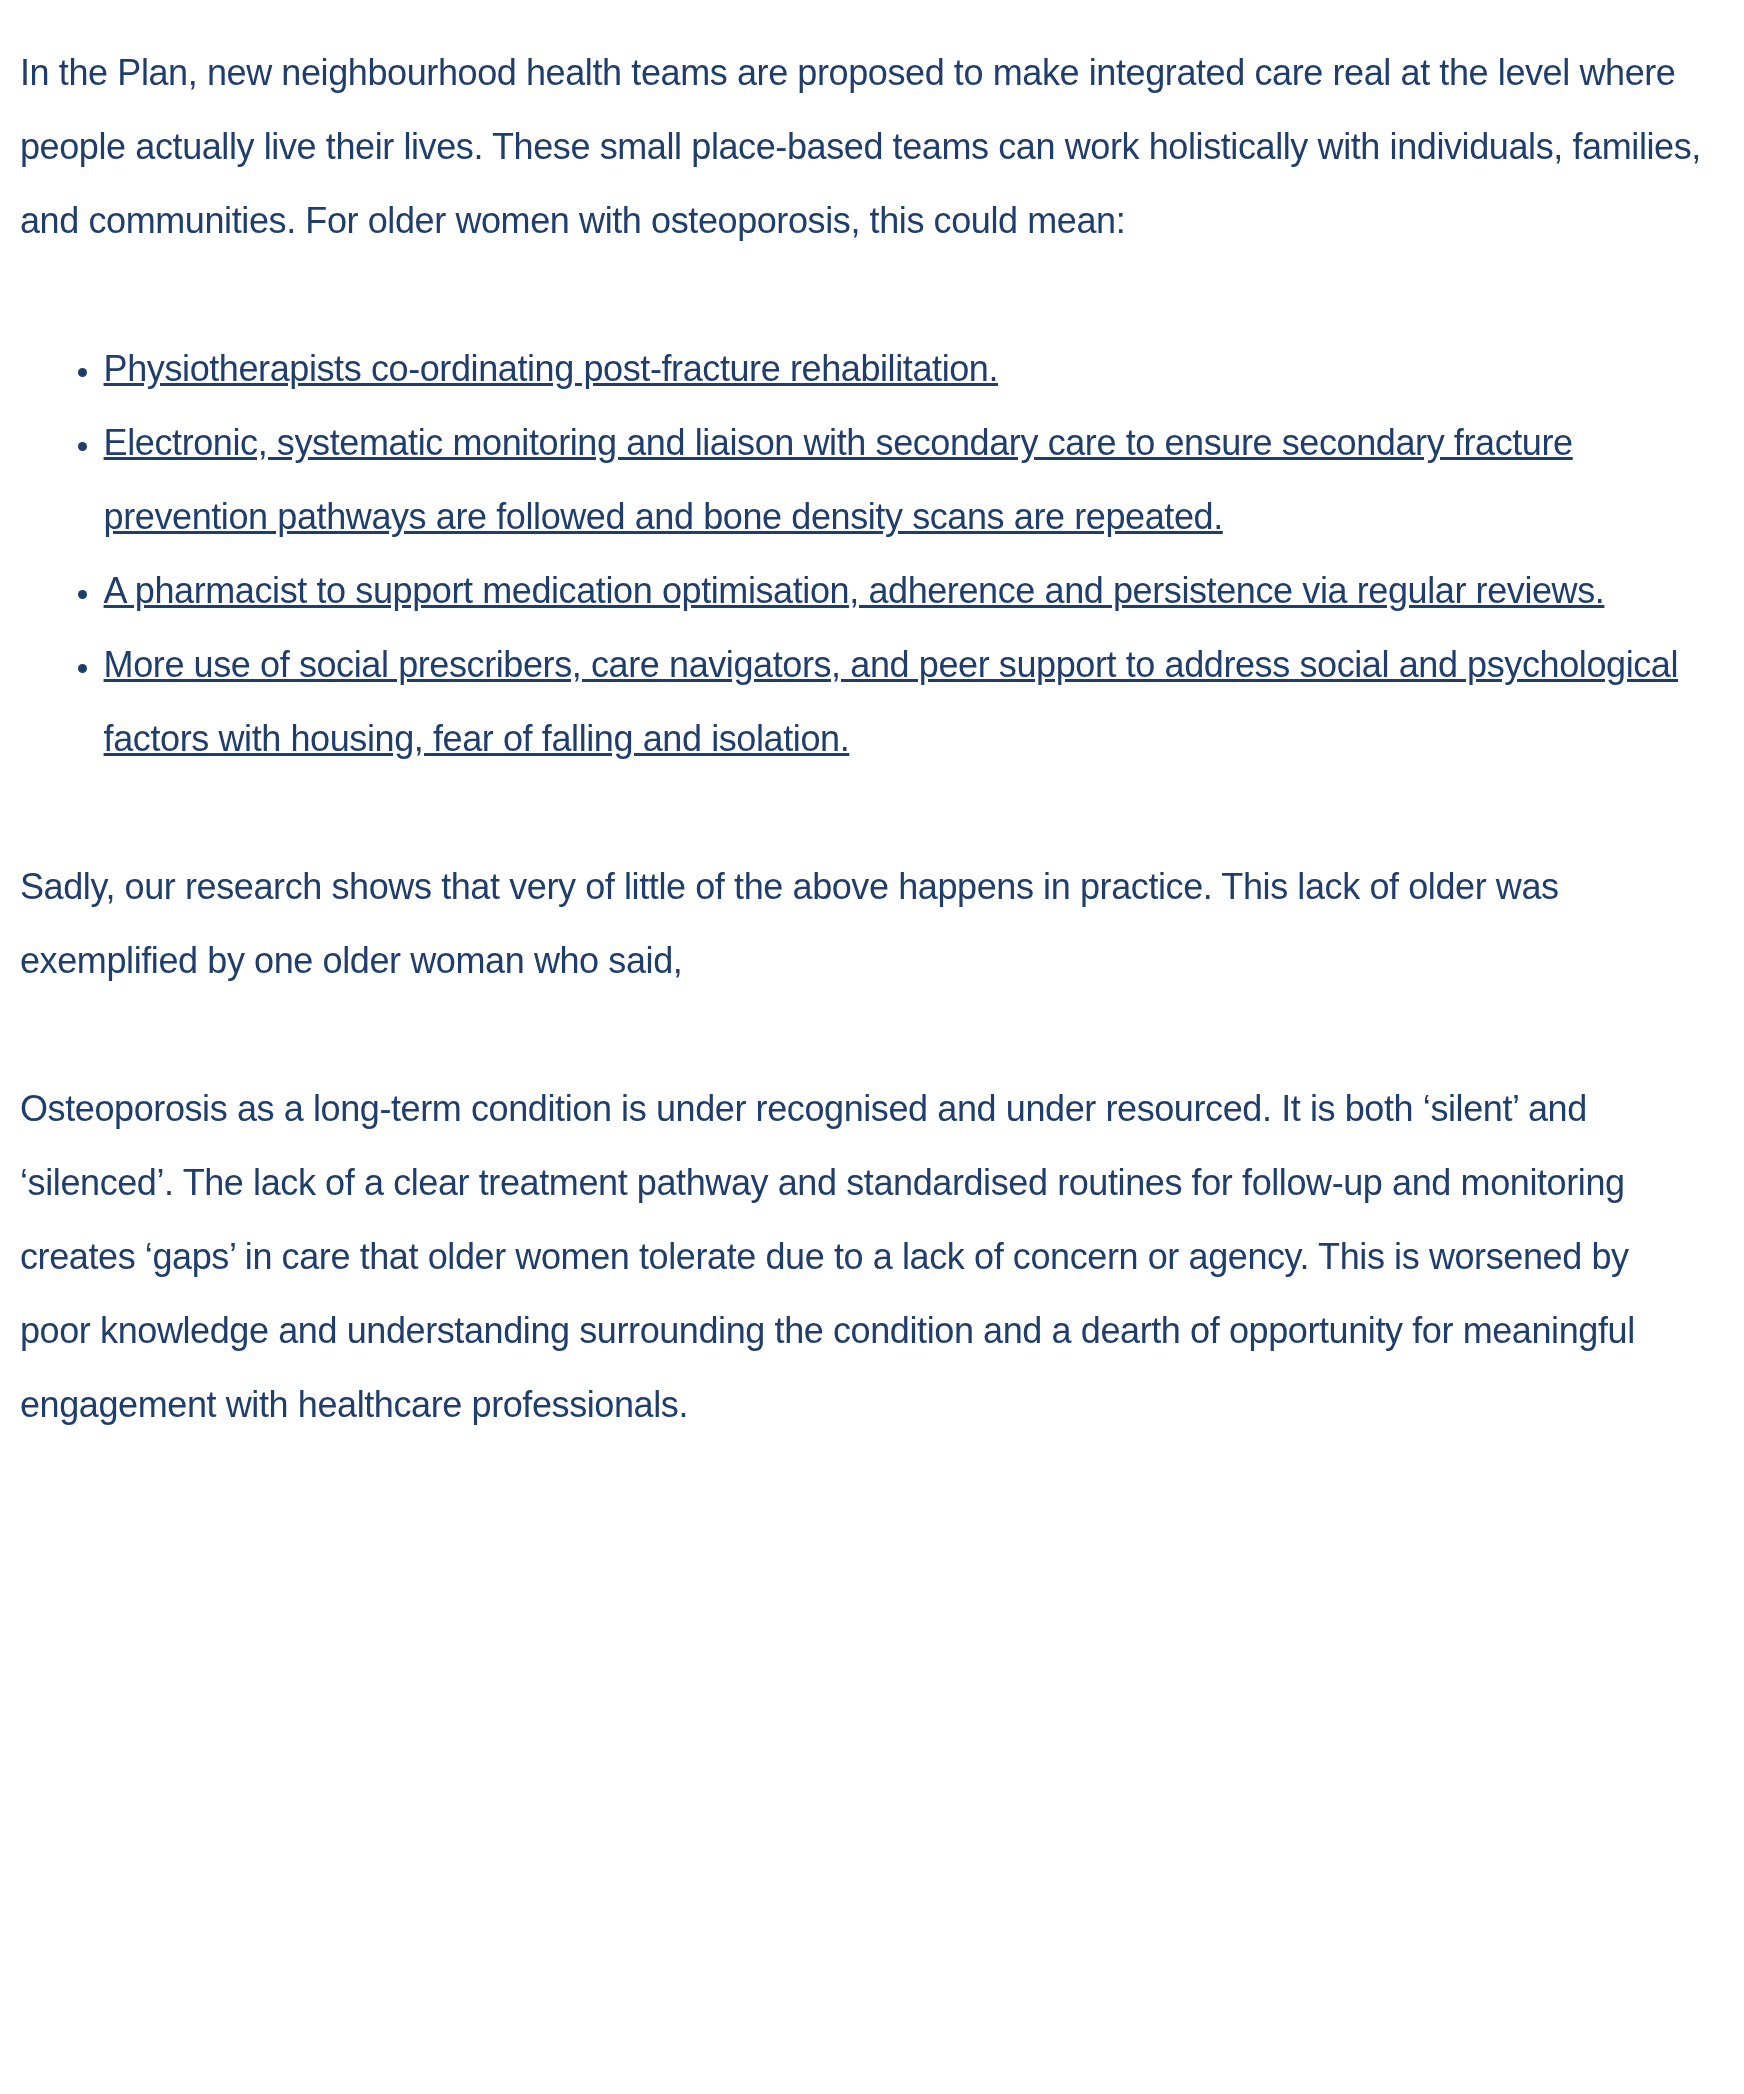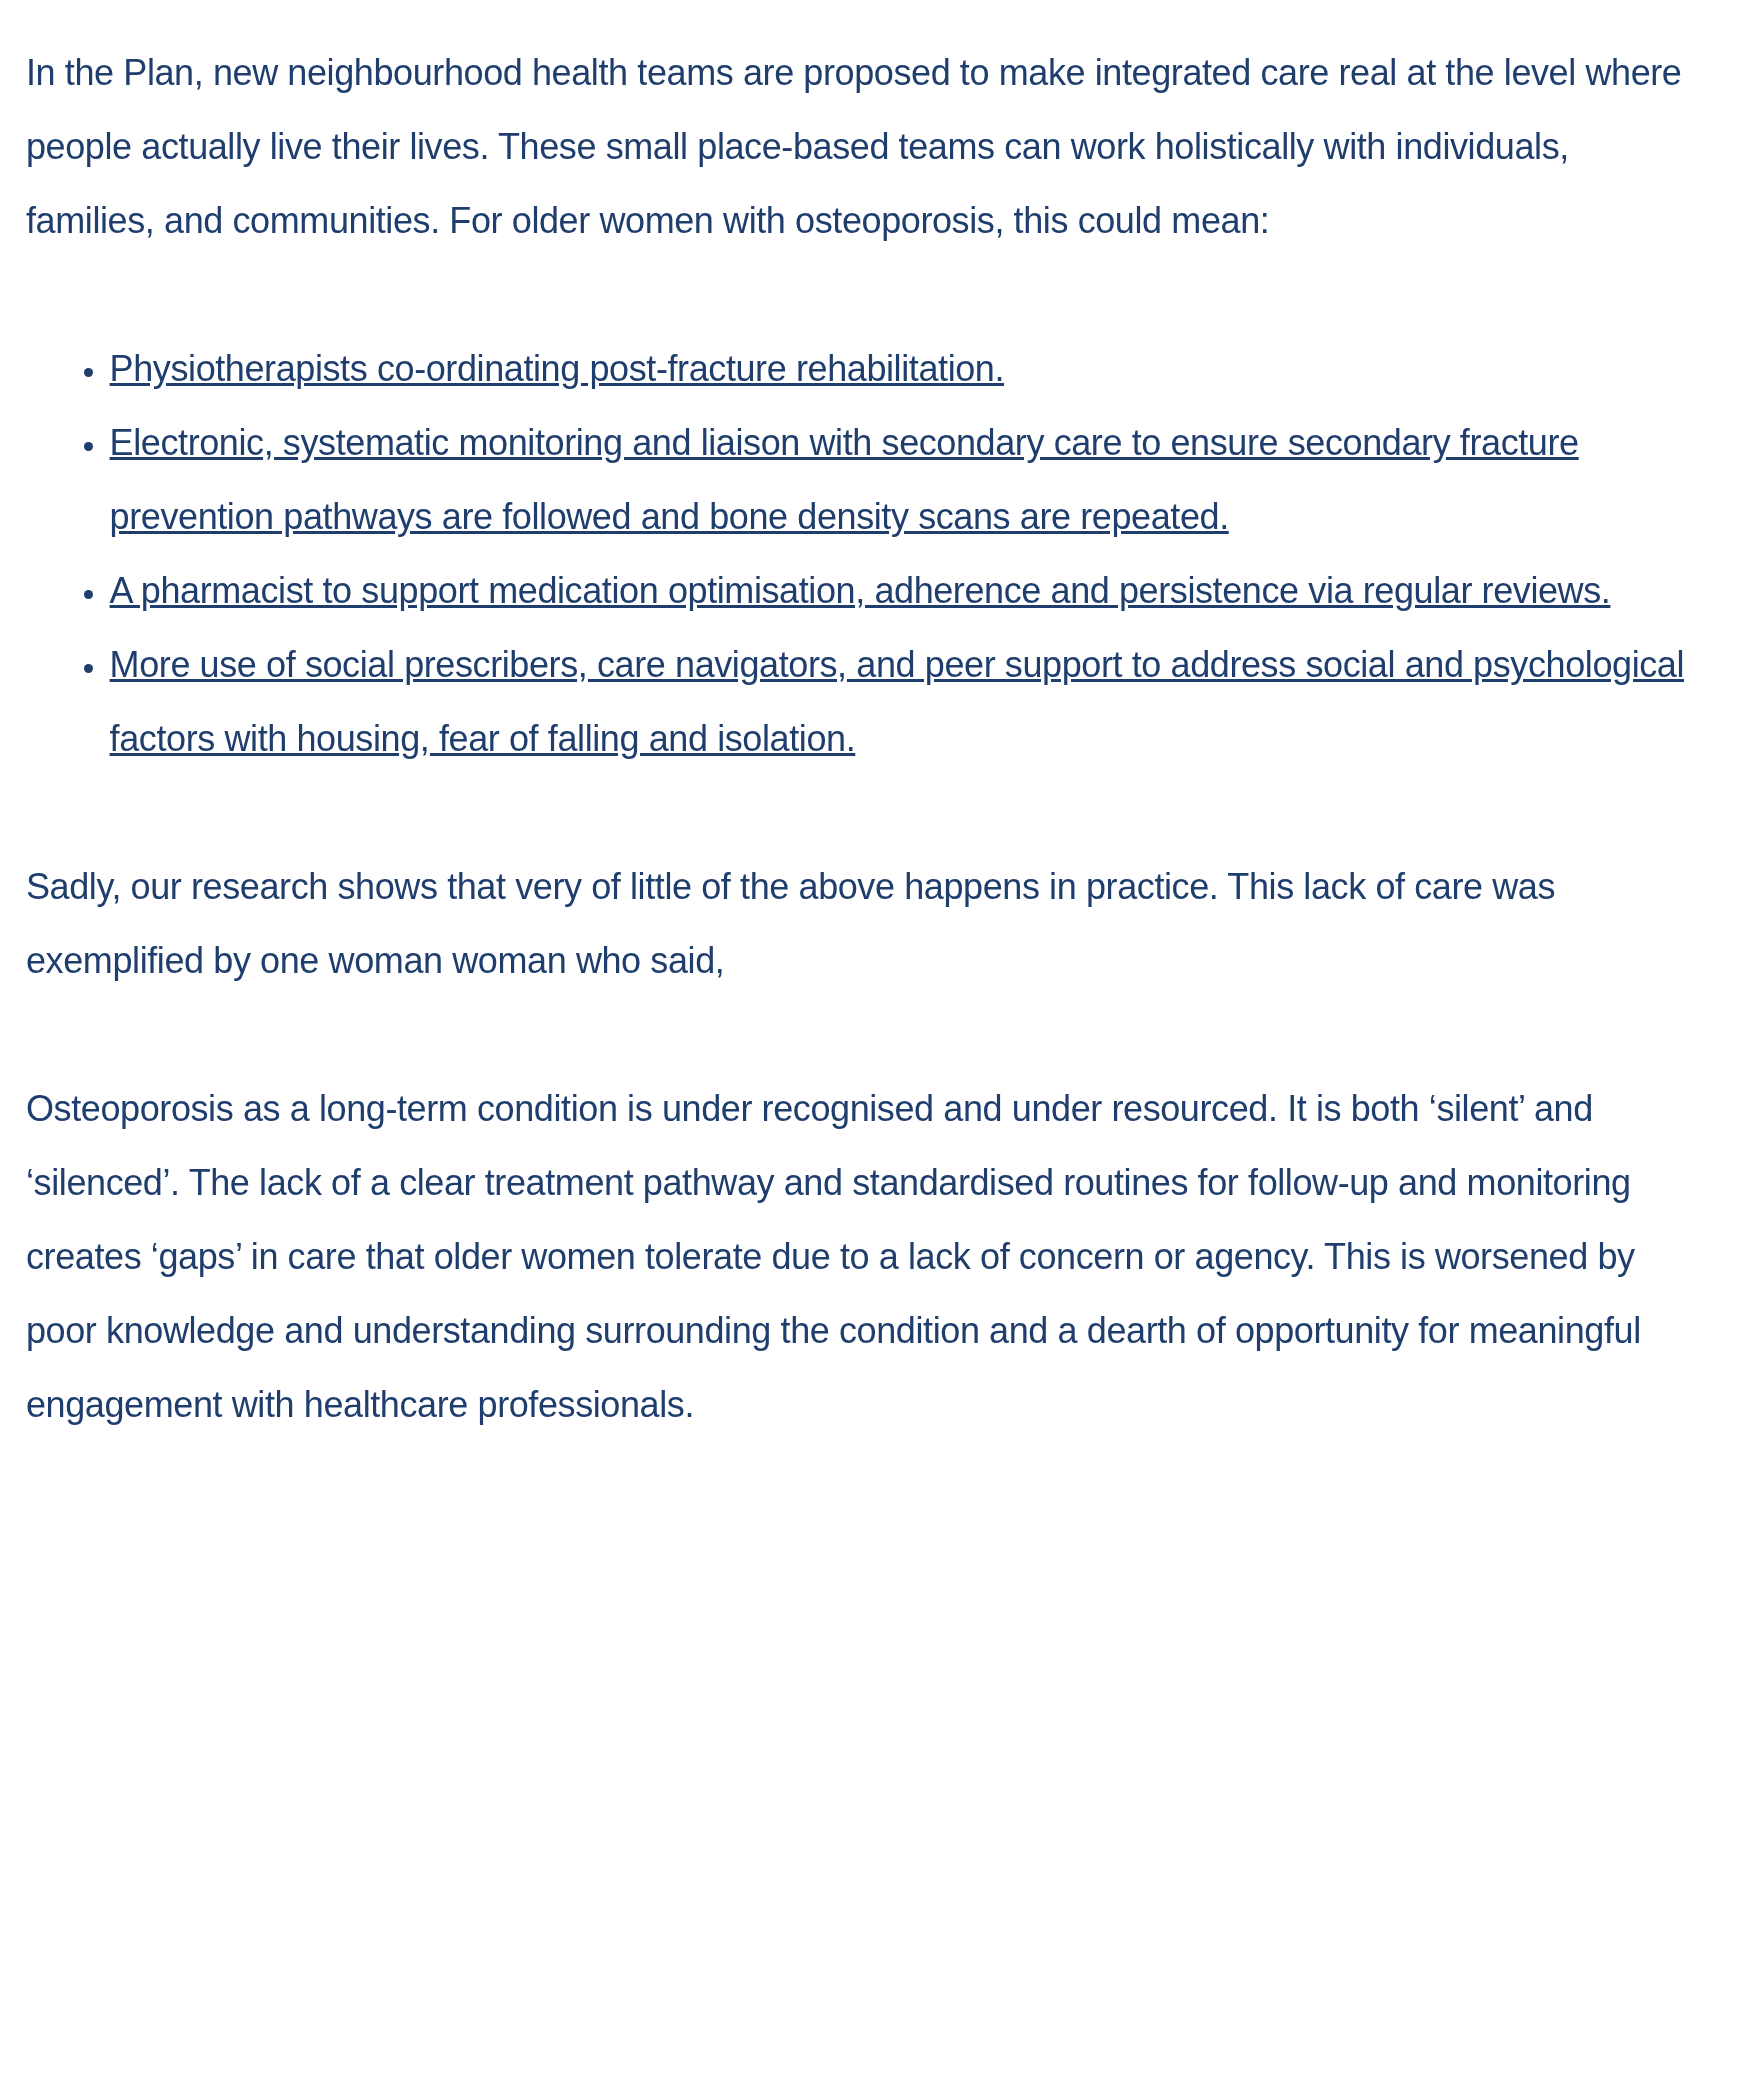--- a/index.html
+++ b/index.html
@@ -12,21 +12,21 @@
     padding: 0;
     background: var(--bg-color);
   }
   body {
     width: 1745px;
     min-height: 2095px;
     font-family: "Liberation Sans", "DejaVu Sans", sans-serif;
     color: var(--text-color);
   }
   .article {
-    padding: 36px 39px 0 26px;
+    padding: 36px 39px 0 20px;
     font-size: 36px;
     line-height: 74px;
     letter-spacing: -0.4px;
   }
   .article p {
     margin: 0 0 74px 0;
   }
   .article ul {
     margin: 0 0 74px 0;
     padding: 0 0 0 82px;
@@ -54,19 +54,19 @@
   <p>In the Plan, new neighbourhood health teams are proposed to make integrated care real at the level where people actually live their lives. These small place-based teams can work holistically with individuals, families, and communities. For older women with osteoporosis, this could mean:</p>
 
   <ul>
     <li>Physiotherapists co-ordinating post-fracture rehabilitation.</li>
     <li>Electronic, systematic monitoring and liaison with secondary care to ensure secondary fracture prevention pathways are followed and bone density scans are repeated.</li>
     <li>A pharmacist to support medication optimisation, adherence and persistence via regular reviews.</li>
     <li>More use of social prescribers, care navigators, and peer support to address social and psychological factors with housing, fear of falling and isolation.</li>
   </ul>
 
 
-  <p>Sadly, our research shows that very of little of the above happens in practice. This lack of care was exemplified by one woman woman who said,</p>
+  <p>Sadly, our research shows that very of little of the above happens in practice. This lack of older was exemplified by one older woman who said,</p>
 
 
   <p>Osteoporosis as a long-term condition is under recognised and under resourced. It is both ‘silent’ and ‘silenced’. The lack of a clear treatment pathway and standardised routines for follow-up and monitoring creates ‘gaps’ in care that older women tolerate due to a lack of concern or agency. This is worsened by poor knowledge and understanding surrounding the condition and a dearth of opportunity for meaningful engagement with healthcare professionals.</p>
 
 </div>
 
 
 </body></html>

